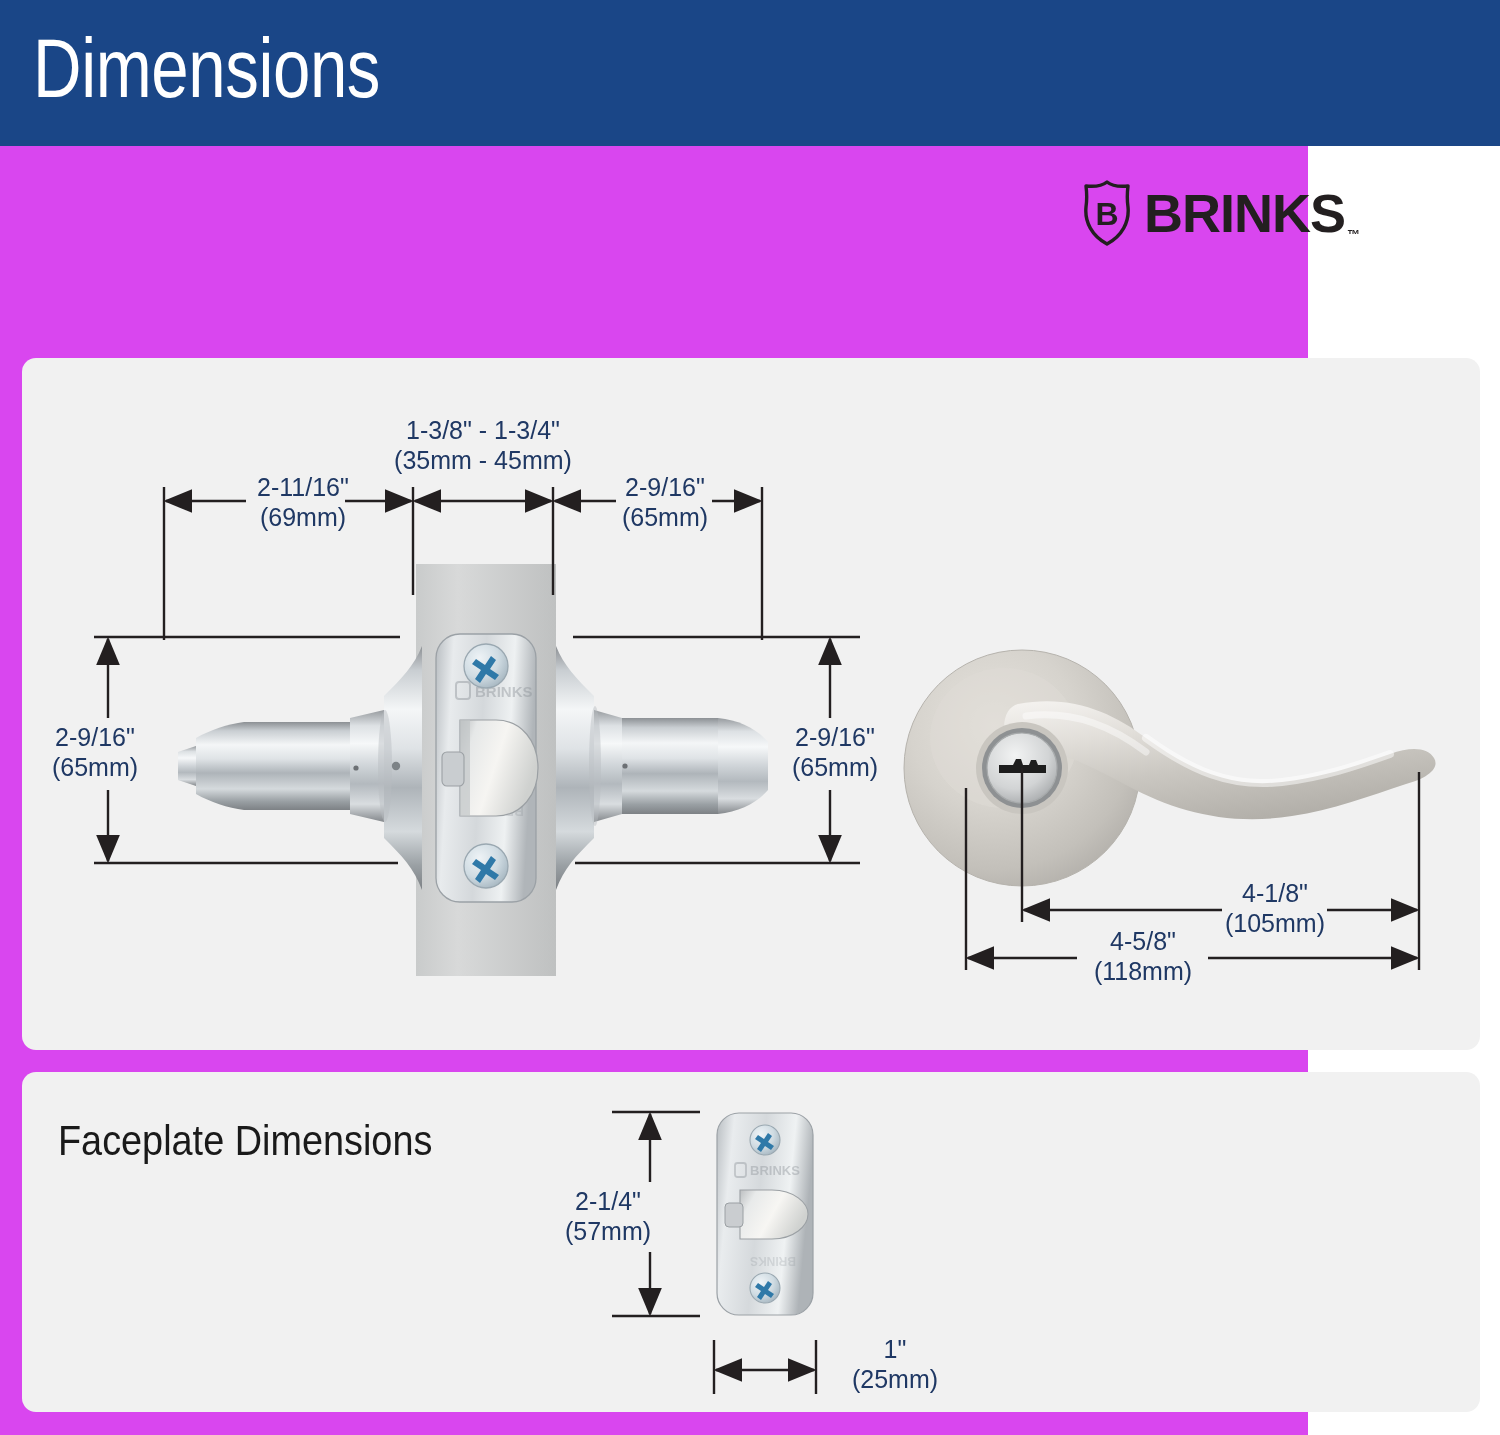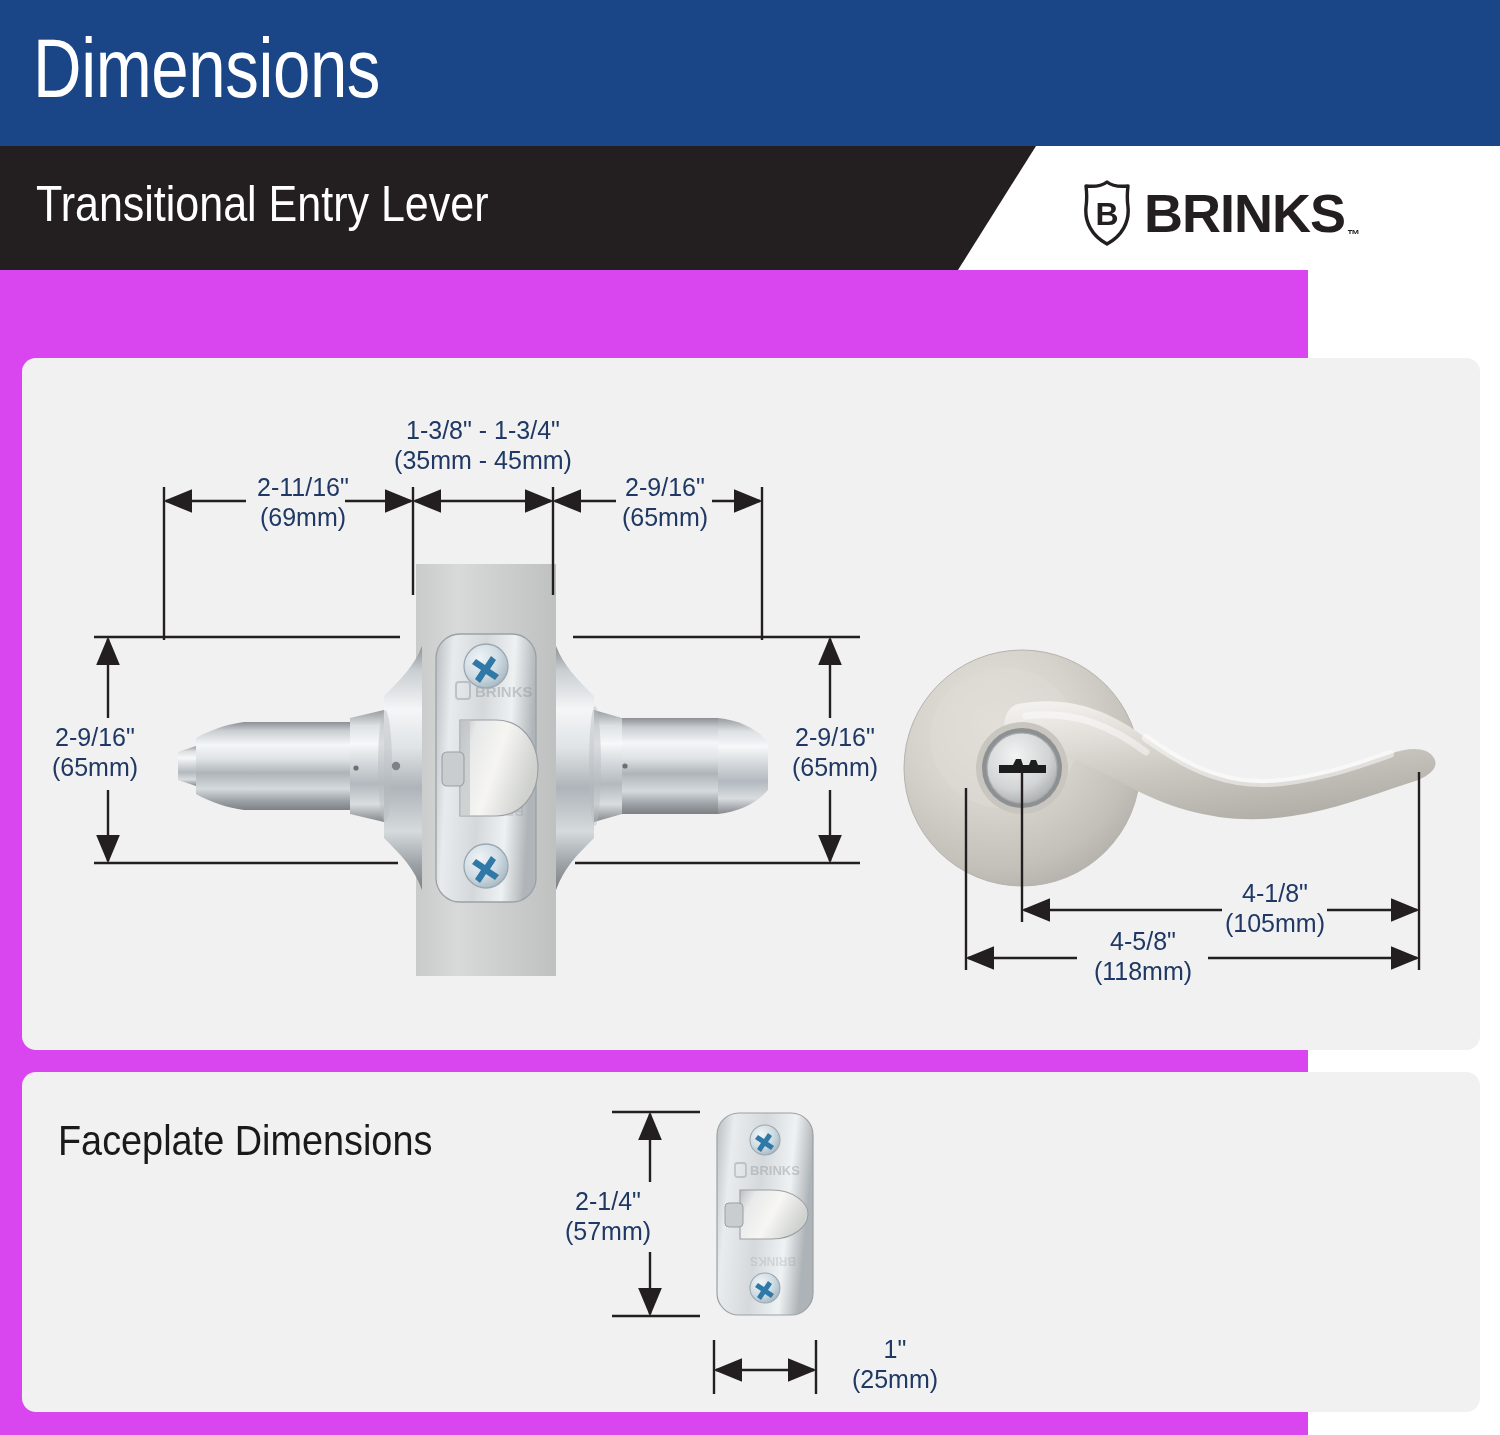--- a/index.html
+++ b/index.html
@@ -143,25 +143,20 @@
   .art { position: absolute; }
 </style>
 </head>
 <body>
 
 <div id="page">
 
   <div class="blue-band"></div>
   <div class="blue-title">Dimensions</div>
 
-  <div class="black-band-wrap">
-    <div class="black-band">
-      <div class="black-title">Transitional Entry Lever</div>
-    </div>
-  </div>
 
   <div class="brinks-logo">
     <svg class="brinks-shield" viewBox="0 0 54 66">
       <path d="M27 2 C22 6 16 7 6 6 C7 14 7 20 6 27 C4.5 42 12 56 27 64 C42 56 49.5 42 48 27 C47 20 47 14 48 6 C38 7 32 6 27 2 Z" fill="none" stroke="#231f20" stroke-width="3.4" stroke-linejoin="round"></path>
       <text x="27" y="45" font-family="Liberation Sans, sans-serif" font-size="32" font-weight="bold" fill="#231f20" text-anchor="middle">B</text>
     </svg>
     <span class="brinks-word">BRINKS</span>
     <span class="brinks-tm">™</span>
   </div>
 

